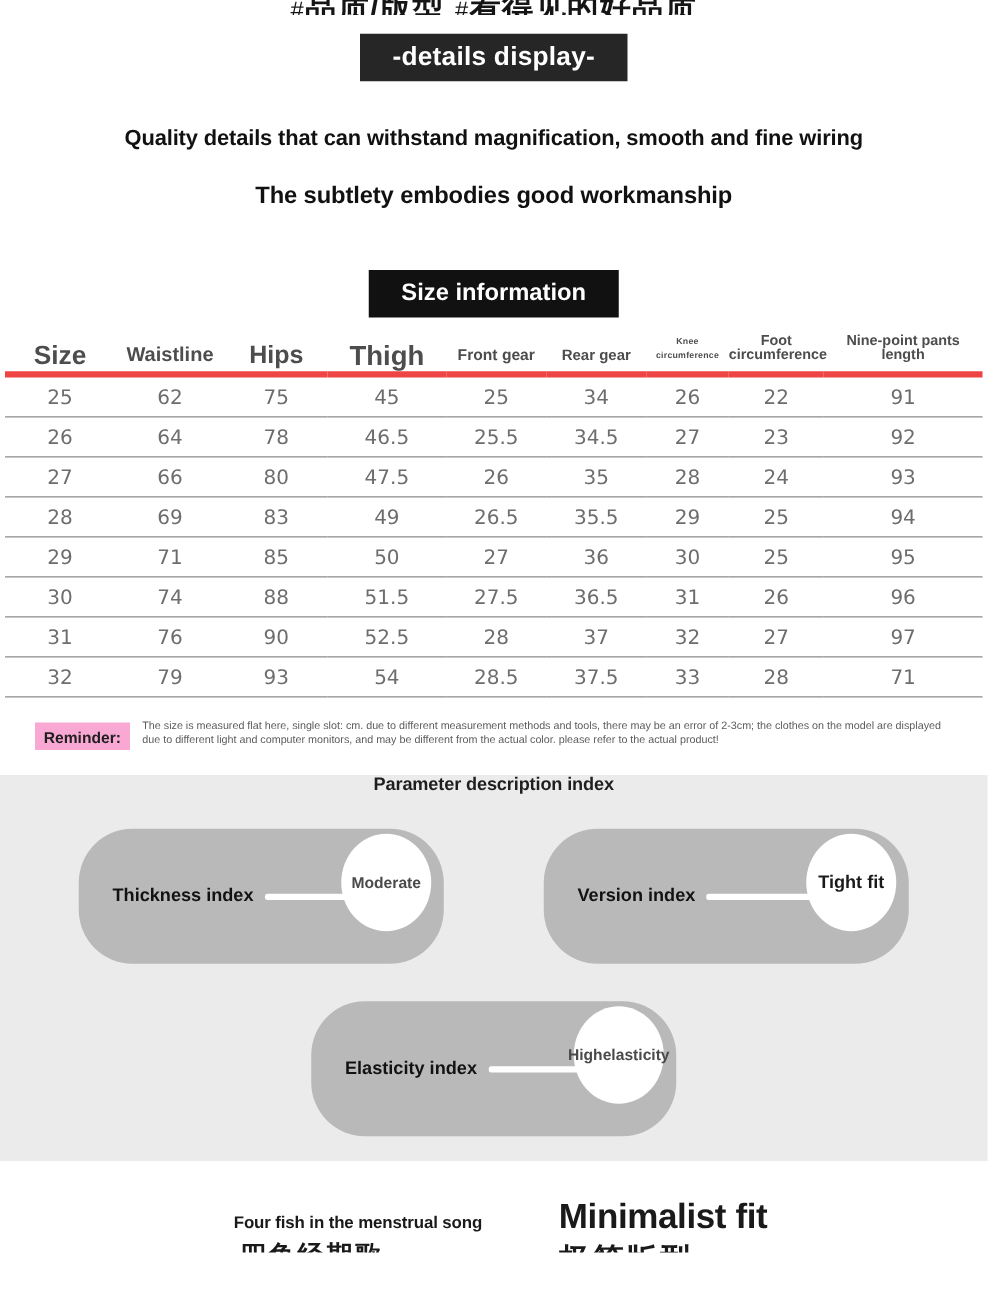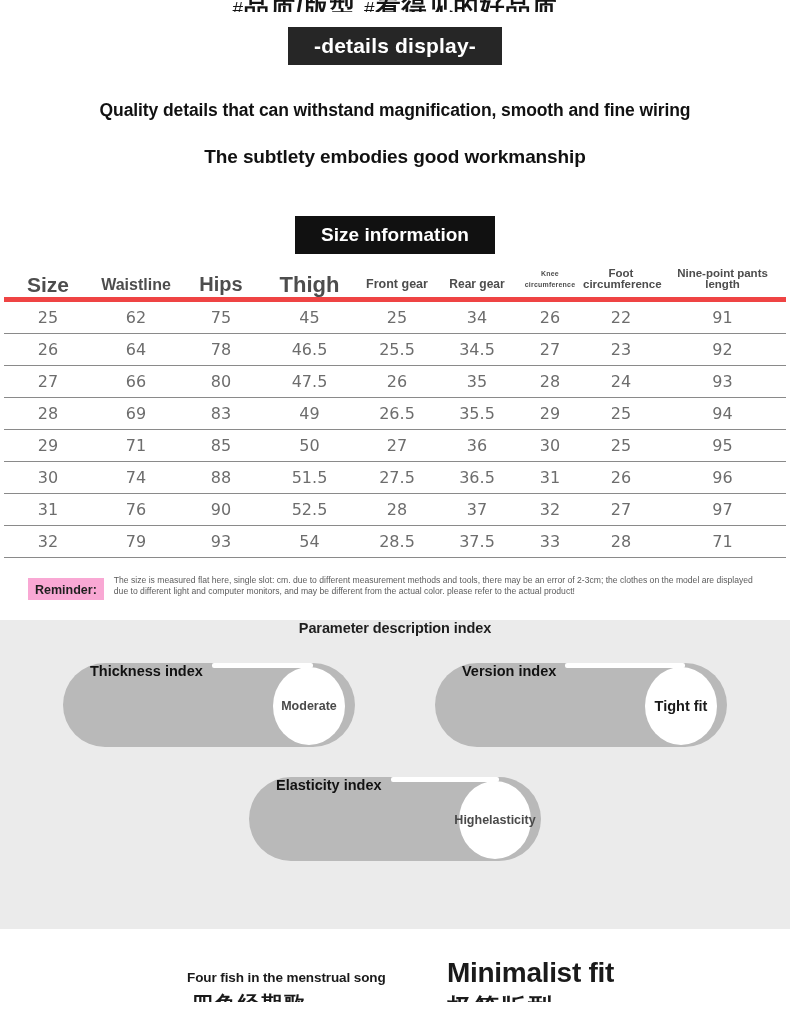--- a/index.html
+++ b/index.html
@@ -184,26 +184,26 @@
     margin-top: 27px;
     display: flex;
     flex-wrap: wrap;
     justify-content: center;
     column-gap: 80px;
     row-gap: 30px;
   }
 
   .pill {
     width: 292px;
-    height: 84px;
+    height: 108px;
     background: #b9b9b9;
     border-radius: 43px;
     position: relative;
     display: flex;
-    align-items: flex-start;
+    align-items: center;
   }
   .pill-label {
     font-size: 14.5px;
     font-weight: 700;
     color: #121212;
     margin-left: 27px;
     white-space: nowrap;
   }
   .pill-connector {
     height: 5px;

